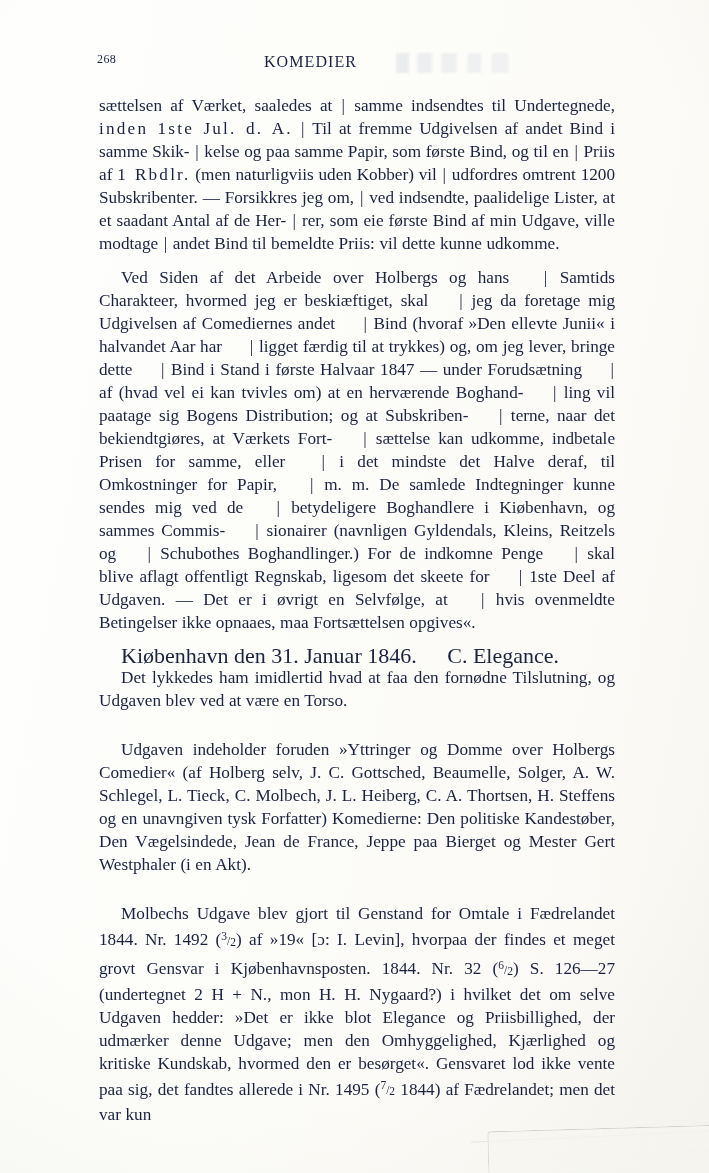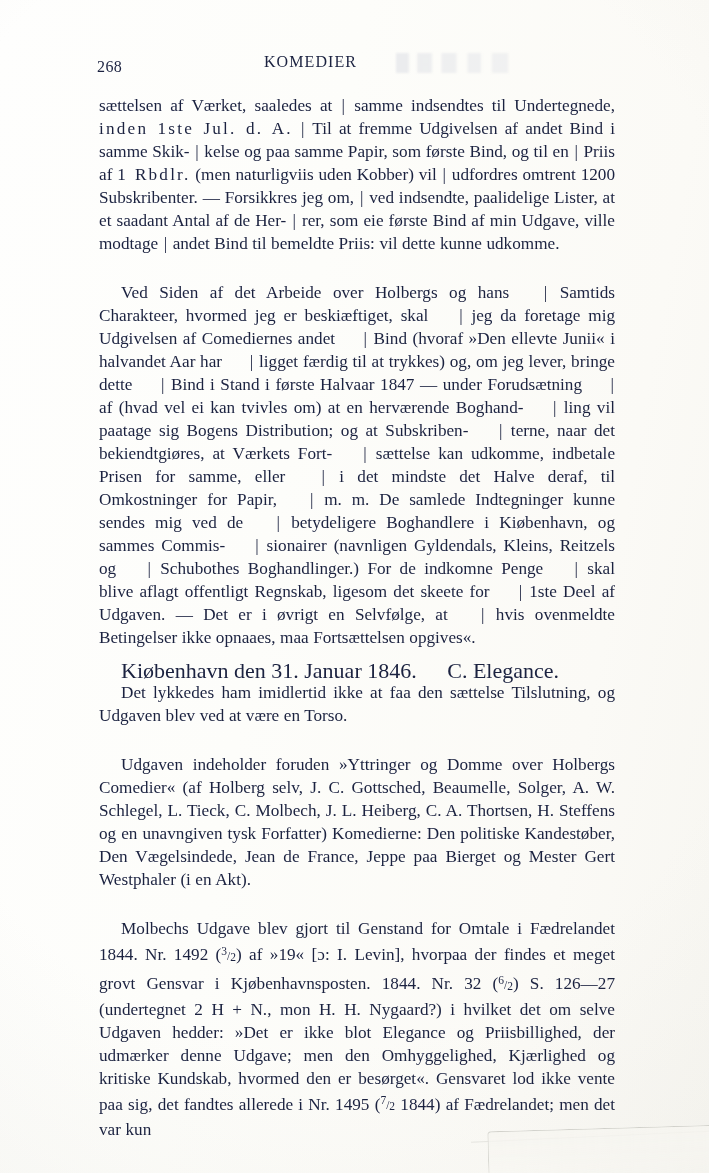--- a/index.html
+++ b/index.html
@@ -78,22 +78,22 @@
   .header {
     position: absolute;
     left: 0;
     top: 50px;
     width: 709px;
     height: 28px;
   }
   .folio {
     position: absolute;
     left: 97px;
-    top: 8px;
-    font-size: 16px;
+    top: 2px;
+    font-size: 12px;
     letter-spacing: 0.4px;
   }
   .running-head {
     position: absolute;
     left: 0;
     top: 3px;
     width: 621px;
     text-align: center;
     font-size: 16px;
     letter-spacing: 1.1px;
@@ -111,21 +111,21 @@
     font-size: 17.2px;
     line-height: 23px;
     text-align: justify;
     text-justify: inter-word;
     hyphens: none;
     word-spacing: 0.2px;
   }
   p.indent {
     text-indent: 22px;
   }
-  p.gap-sm { margin-top: 26px; }
+  p.gap-sm { margin-top: 11px; }
   p.gap-md { margin-top: 26px; }
 
   .bar {
     display: inline-block;
     padding: 0 1px;
   }
   .spaced {
     letter-spacing: 2.2px;
   }
   .colophon {
@@ -165,20 +165,20 @@
 
     <p class="para"><span>sættelsen af Værket, saaledes at</span> <span class="bar">|</span> <span>samme indsendtes til Undertegnede,</span> <span class="spaced">inden 1ste Jul. d. A.</span> <span class="bar">|</span> <span>Til at fremme Udgivelsen af andet Bind i samme Skik-</span> <span class="bar">|</span> <span>kelse og paa samme Papir, som første Bind, og til en</span> <span class="bar">|</span> <span>Priis af</span> <span class="spaced">1 Rbdlr.</span> <span>(men naturligviis uden Kobber) vil</span> <span class="bar">|</span> <span>udfordres omtrent 1200 Subskribenter. — Forsikkres jeg om,</span> <span class="bar">|</span> <span>ved indsendte, paalidelige Lister, at et saadant Antal af de Her-</span> <span class="bar">|</span> <span>rer, som eie første Bind af min Udgave, ville modtage</span> <span class="bar">|</span> <span>andet Bind til bemeldte Priis: vil dette kunne udkomme.</span></p>
 
     <p class="para indent gap-sm"><span>Ved Siden af det Arbeide over Holbergs og hans</span> <span class="bar">|</span> <span>Samtids Charakteer, hvormed jeg er beskiæftiget, skal</span> <span class="bar">|</span> <span>jeg da foretage mig Udgivelsen af Comediernes andet</span> <span class="bar">|</span> <span>Bind (hvoraf »Den ellevte Junii« i halvandet Aar har</span> <span class="bar">|</span> <span>ligget færdig til at trykkes) og, om jeg lever, bringe dette</span> <span class="bar">|</span> <span>Bind i Stand i første Halvaar 1847 — under Forudsætning</span> <span class="bar">|</span> <span>af (hvad vel ei kan tvivles om) at en herværende Boghand-</span> <span class="bar">|</span> <span>ling vil paatage sig Bogens Distribution; og at Subskriben-</span> <span class="bar">|</span> <span>terne, naar det bekiendtgiøres, at Værkets Fort-</span> <span class="bar">|</span> <span>sættelse kan udkomme, indbetale Prisen for samme, eller</span> <span class="bar">|</span> <span>i det mindste det Halve deraf, til Omkostninger for Papir,</span> <span class="bar">|</span> <span>m. m. De samlede Indtegninger kunne sendes mig ved de</span> <span class="bar">|</span> <span>betydeligere Boghandlere i Kiøbenhavn, og sammes Commis-</span> <span class="bar">|</span> <span>sionairer (navnligen Gyldendals, Kleins, Reitzels og</span> <span class="bar">|</span> <span>Schubothes Boghandlinger.) For de indkomne Penge</span> <span class="bar">|</span> <span>skal blive aflagt offentligt Regnskab, ligesom det skeete for</span> <span class="bar">|</span> <span>1ste Deel af Udgaven. — Det er i øvrigt en Selvfølge, at</span> <span class="bar">|</span> <span>hvis ovenmeldte Betingelser ikke opnaaes, maa Fortsættelsen opgives«.</span></p>
 
     <div class="colophon">
       <span class="left">Kiøbenhavn den 31. Januar 1846.</span>
       <span class="right">C. Elegance.</span>
     </div>
 
-    <p class="para indent">Det lykkedes ham imidlertid ikke at faa den sættelse Tilslutning, og Udgaven blev ved at være en Torso.</p>
+    <p class="para indent">Det lykkedes ham imidlertid hvad at faa den fornødne Tilslutning, og Udgaven blev ved at være en Torso.</p>
 
     <p class="para indent gap-md">Udgaven indeholder foruden »Yttringer og Domme over Holbergs Comedier« (af Holberg selv, J. C. Gottsched, Beaumelle, Solger, A. W. Schlegel, L. Tieck, C. Molbech, J. L. Heiberg, C. A. Thortsen, H. Steffens og en unavngiven tysk Forfatter) Komedierne: Den politiske Kandestøber, Den Vægelsindede, Jean de France, Jeppe paa Bierget og Mester Gert Westphaler (i en Akt).</p>
 
     <p class="para indent gap-md"><span>Molbechs Udgave blev gjort til Genstand for Omtale i Fædrelandet 1844. Nr. 1492 (</span><span class="frac"><sup>3</sup><span>/</span><sub>2</sub></span><span>) af »19« [ɔ: I. Levin], hvorpaa der findes et meget grovt Gensvar i Kjøbenhavnsposten. 1844. Nr. 32 (</span><span class="frac"><sup>6</sup><span>/</span><sub>2</sub></span><span>) S. 126—27 (undertegnet 2 H + N., mon H. H. Nygaard?) i hvilket det om selve Udgaven hedder: »Det er ikke blot Elegance og Priisbillighed, der udmærker denne Udgave; men den Omhyggelighed, Kjærlighed og kritiske Kundskab, hvormed den er besørget«. Gensvaret lod ikke vente paa sig, det fandtes allerede i Nr. 1495 (</span><span class="frac"><sup>7</sup><span>/</span><sub>2</sub></span><span> 1844) af Fædrelandet; men det var kun</span></p>
 
   </div>
 </div>
 
 </body></html>

